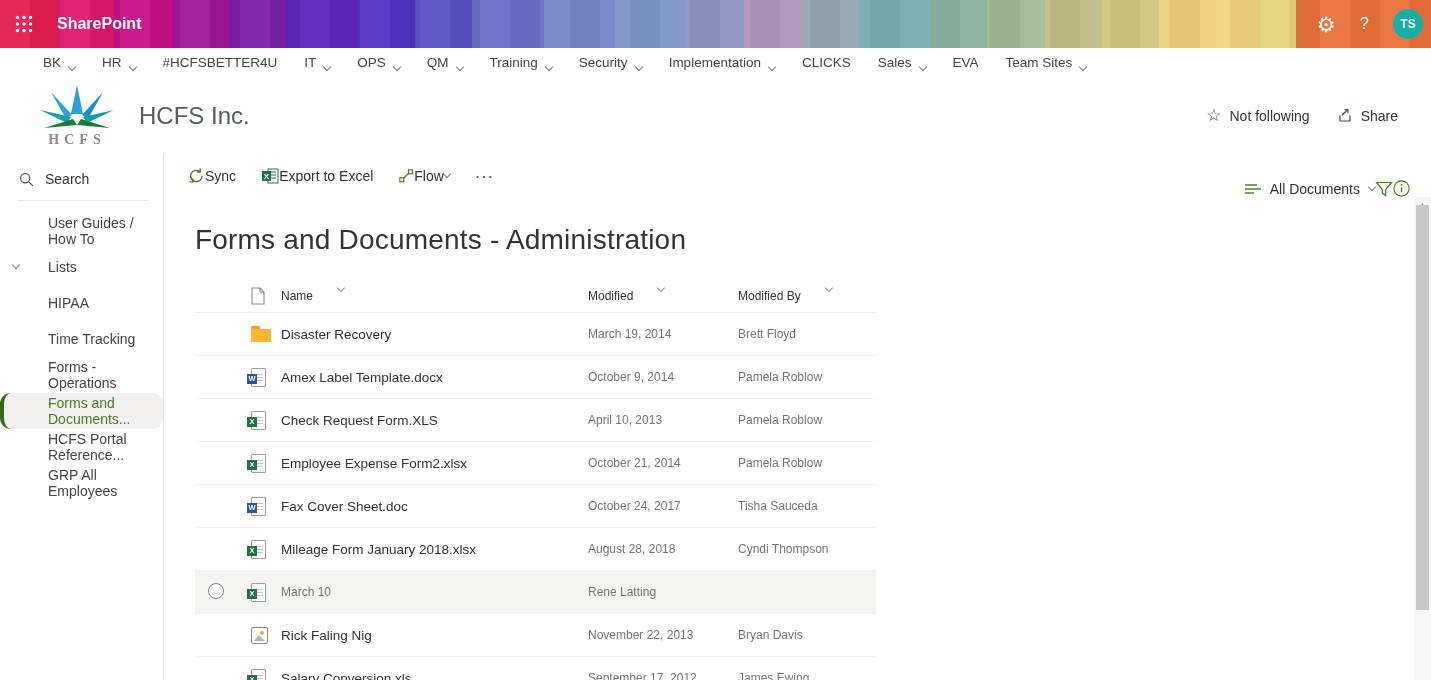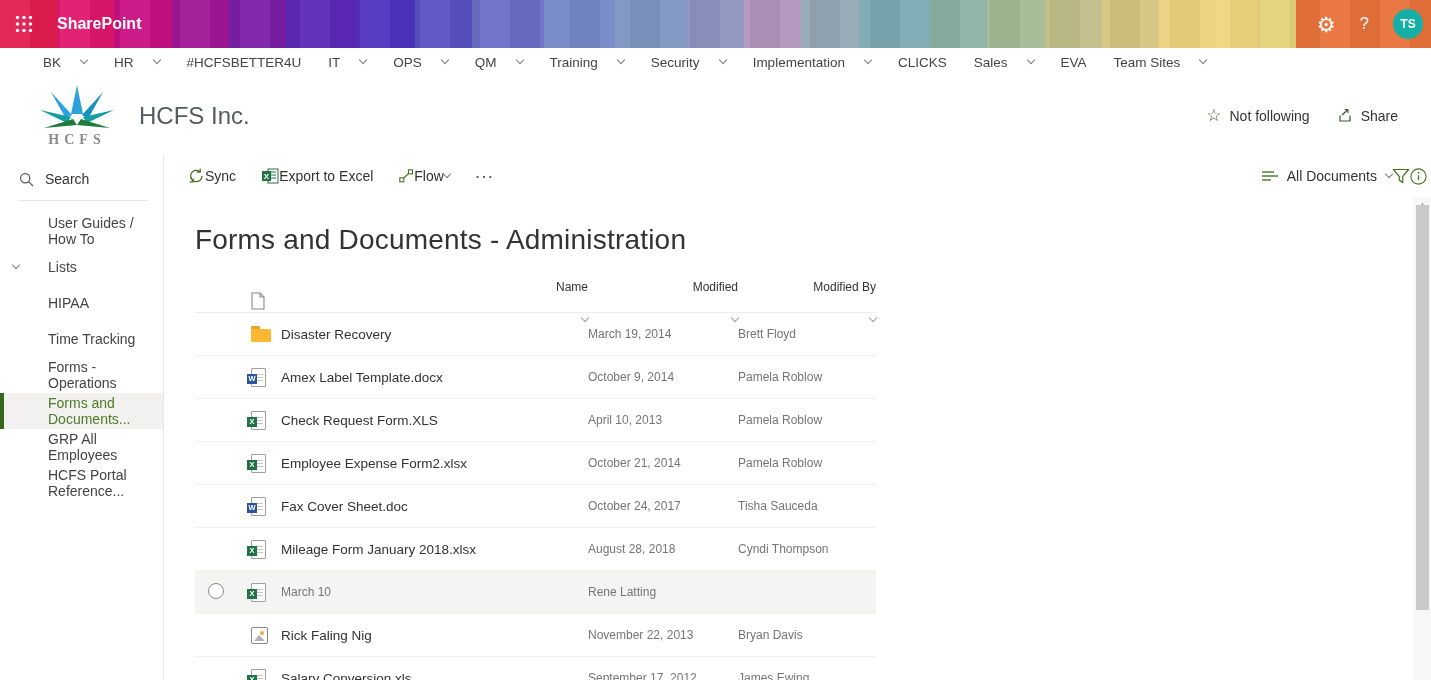--- a/index.html
+++ b/index.html
@@ -22,55 +22,55 @@
   .waffle-btn { width:48px; height:48px; display:flex; align-items:center; justify-content:center; cursor:pointer; position:relative; z-index:1; }
   .brand { color:#fff; font-size:16px; font-weight:700; margin-left:9px; position:relative; z-index:1; }
   .topbar-right { position:absolute; right:0; top:0; height:48px; display:flex; align-items:center; gap:24px; padding-right:8px; z-index:1; }
   .gear { color:#fff; font-size:21px; line-height:1; cursor:pointer; }
   .help { color:#fff; font-size:17px; cursor:pointer; }
   .avatar { width:30px; height:30px; border-radius:50%; display:flex; align-items:center; justify-content:center;
     color:#fff; font-size:12px; font-weight:600; cursor:pointer; }
 
   
   .sitenav { height:28px; display:flex; align-items:center; gap:27px; padding-left:43px; font-size:13.5px; color:#444; }
-  .nav-item { display:flex; align-items:center; gap:20px; cursor:pointer; white-space:nowrap; }
+  .nav-item { display:flex; align-items:flex-end; gap:8px; cursor:pointer; white-space:nowrap; }
   .chev { width:6px; height:6px; border-right:1px solid #7a7a7a; border-bottom:1px solid #7a7a7a;
     transform:rotate(45deg); margin-top:-4px; display:inline-block; }
 
   
   .siteheader { height:79px; display:flex; align-items:center; position:relative; }
   .logo { margin-left:37px; cursor:pointer; }
   .site-title { font-size:24px; color:#535b60; font-weight:300; margin-left:22px; }
   .header-actions { position:absolute; right:33px; display:flex; align-items:center; gap:27px; font-size:14px; color:#333; }
   .h-act { display:flex; align-items:center; gap:8px; cursor:pointer; }
   .star-ic { font-size:17px; color:#3c5333; line-height:1; }
 
   
   .content { display:flex; height:525px; }
   .sidebar { width:164px; border-right:1px solid #e7e7e7; padding-top:16px; flex:none; }
   .search-row { display:flex; align-items:center; gap:11px; padding-left:19px; padding-bottom:13px; font-size:14px; color:#333; cursor:pointer; }
   .sidebar-divider { height:1px; background:#e7e7e7; margin:0 15px 12px 18px; }
   .side-item { height:36px; display:flex; align-items:center; padding-left:44px; font-size:14px; color:#444;
     cursor:pointer; position:relative; border-left:4px solid transparent; }
   .side-item .chev { position:absolute; left:9px; border-color:#7a7a7a; }
-  .side-item.active { background:#f2f1f0; color:#497d26; border-left-color:#38661a; }
+  .side-item.active { background:#f2f1f0; color:#497d26; border-left-color:#38661a;border-radius:11px; }
 
   .main { flex:1; position:relative; }
   .toolbar { height:42px; display:flex; align-items:center; padding-left:24px; gap:26px; font-size:14px; color:#333; position:relative; }
   .tb-item { display:flex; align-items:center; cursor:pointer; }
   .tb-more { color:#555; font-weight:700; letter-spacing:2px; cursor:pointer; font-size:13px; }
-  .toolbar-right { position:absolute; right:4px; top:0; height:42px; display:flex; align-items:center; }
+  .toolbar-right { position:absolute; right:21px; top:0; height:42px; display:flex; align-items:flex-end; }
   .view-sel { display:flex; align-items:center; gap:9px; font-size:14px; color:#333; cursor:pointer; }
 
   .page-title { margin:27px 0 0 31px; font-size:28px; font-weight:300; color:#333; letter-spacing:.2px; }
 
   .table { margin:24px 0 0 31px; width:681px; }
   .thead, .trow { display:grid; grid-template-columns:44px 42px 307px 150px 138px; align-items:center; }
   .thead { height:33px; border-bottom:1px solid #ececec; font-size:12px; color:#333; }
-  .th { display:flex; align-items:flex-end; gap:25px; cursor:pointer;flex-direction:column; }
+  .th { display:flex; align-items:flex-start; gap:25px; cursor:pointer; }
   .thead .chev { border-color:#9a9a9a; }
   .trow { height:43px; border-bottom:1px solid #f1f1f1; font-size:13.5px; color:#333; }
   .trow.selected { background:#f4f4f3; }
   .cell-name { display:flex; align-items:center; }
   .fname { cursor:pointer; white-space:nowrap; overflow:hidden; }
   .selected .fname { text-decoration:underline; }
   .mod, .by { font-size:12px; color:#757575; }
   .rowacts { display:inline-flex; align-items:center; gap:24px; margin-left:24px; }
   .vdots { color:#666; font-size:14px; cursor:pointer; }
   .radio { width:16px; height:16px; border:1px solid #8a8886; border-radius:50%; margin-left:13px; display:inline-block; background:#fff; cursor:pointer; }
@@ -241,25 +241,25 @@
         <div class="side-item">
 
       <span>Forms - Operations</span>
     </div>
         <div class="side-item active">
 
       <span>Forms and Documents...</span>
     </div>
         <div class="side-item">
 
+      <span>HCFS Portal Reference...</span>
+    </div>
+        <div class="side-item">
+
       <span>GRP All Employees</span>
-    </div>
-        <div class="side-item">
-
-      <span>HCFS Portal Reference...</span>
     </div>
       </div>
   </div>
 
   <div class="main">
     <div class="toolbar">
       <span class="tb-item">
         <svg width="17" height="16" viewBox="0 0 17 16">
           <path d="M14 8 a5.7 5.7 0 1 1 -2.2 -4.5" fill="none" stroke="#47761e" stroke-width="1.3"></path>
           <path d="M12.2 0.6 v3.4 h-3.4" fill="none" stroke="#47761e" stroke-width="1.3"></path>

